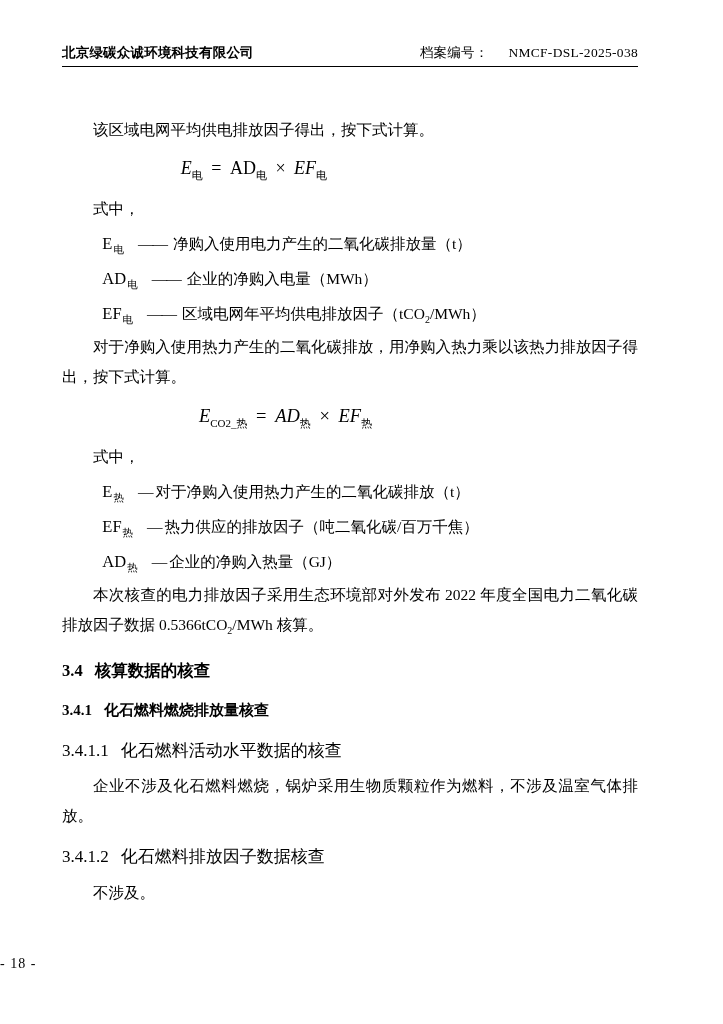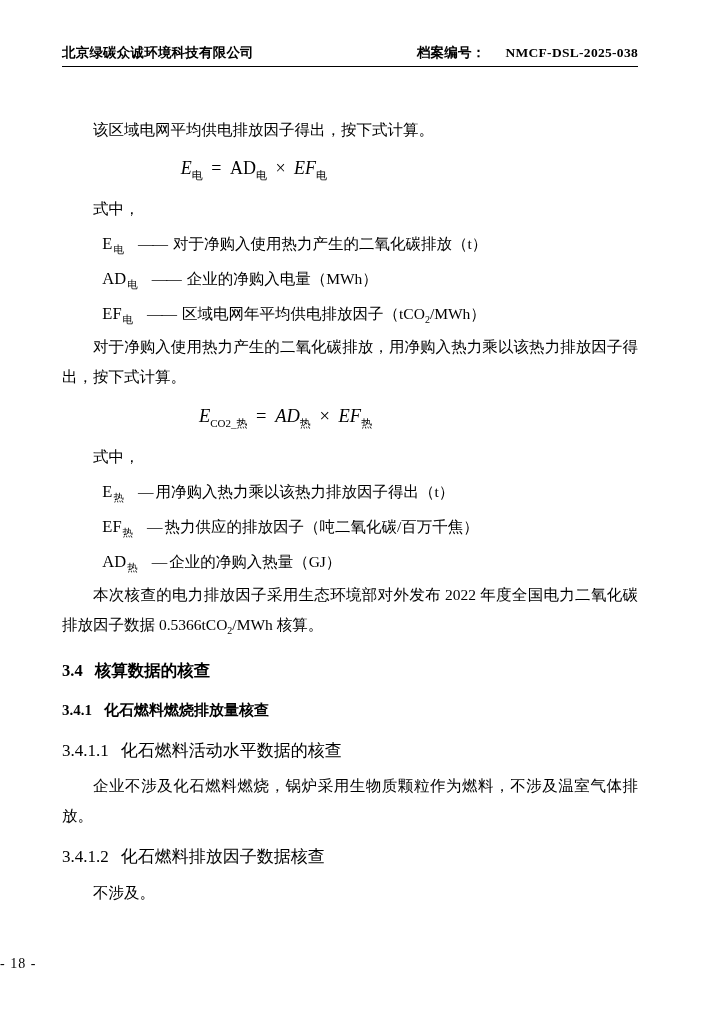--- a/index.html
+++ b/index.html
@@ -35,21 +35,21 @@
   }
   .header-left {
     font-family: "Liberation Serif", "DejaVu Serif", serif;
     font-weight: bold;
     font-size: 13.5px;
   }
   .header-right {
     display: flex;
     align-items: baseline;
     gap: 10px;
-    font-weight: bold;
+    font-weight: normal;
     font-size: 13.5px;
   }
   .header-right .code {
     font-family: "Liberation Serif", "DejaVu Serif", serif;
     letter-spacing: 0.3px;
     margin-left: 10px;
   }
   .header-rule {
     border-bottom: 1.2px solid #000;
     margin-top: 0px;
@@ -192,21 +192,21 @@
       <span class="ital">E</span><span class="sb-cn">电</span>
       <span class="op">=</span>
       <span class="roman">AD</span><span class="sb-cn">电</span>
       <span class="op">×</span>
       <span class="ital">EF</span><span class="sb-cn">电</span>
     </div>
 
     <p class="noindent">式中，</p>
 
     <div class="defline">
-      <span class="sym">E</span><span class="sub">电</span><span class="dash">——</span><span class="txt">对于净购入使用热力产生的二氧化碳排放（t）</span>
+      <span class="sym">E</span><span class="sub">电</span><span class="dash">——</span><span class="txt">净购入使用电力产生的二氧化碳排放量（t）</span>
     </div>
     <div class="defline">
       <span class="sym">AD</span><span class="sub">电</span><span class="dash">——</span><span class="txt">企业的净购入电量（MWh）</span>
     </div>
     <div class="defline">
       <span class="sym">EF</span><span class="sub">电</span><span class="dash">——</span><span class="txt">区域电网年平均供电排放因子（tCO<span class="sub2">2</span>/MWh）</span>
     </div>
 
     <p class="para">对于净购入使用热力产生的二氧化碳排放，用净购入热力乘以该热力排放因子得出，按下式计算。</p>
 
@@ -214,21 +214,21 @@
       <span class="ital">E</span><span class="sb">CO</span><span class="sb">2</span><span class="sb-cn">_热</span>
       <span class="op">=</span>
       <span class="ital">AD</span><span class="sb-cn">热</span>
       <span class="op">×</span>
       <span class="ital">EF</span><span class="sb-cn">热</span>
     </div>
 
     <p class="noindent">式中，</p>
 
     <div class="defline">
-      <span class="sym">E</span><span class="sub">热</span><span class="dash-short">—</span><span class="txt">用净购入热力乘以该热力排放因子得出（t）</span>
+      <span class="sym">E</span><span class="sub">热</span><span class="dash-short">—</span><span class="txt">对于净购入使用热力产生的二氧化碳排放（t）</span>
     </div>
     <div class="defline">
       <span class="sym">EF</span><span class="sub">热</span><span class="dash-short">—</span><span class="txt">热力供应的排放因子（吨二氧化碳/百万千焦）</span>
     </div>
     <div class="defline">
       <span class="sym">AD</span><span class="sub">热</span><span class="dash-short">—</span><span class="txt">企业的净购入热量（GJ）</span>
     </div>
 
     <p class="para">本次核查的电力排放因子采用生态环境部对外发布 2022 年度全国电力二氧化碳排放因子数据 0.5366tCO<span class="sub2">2</span>/MWh 核算。</p>
 

